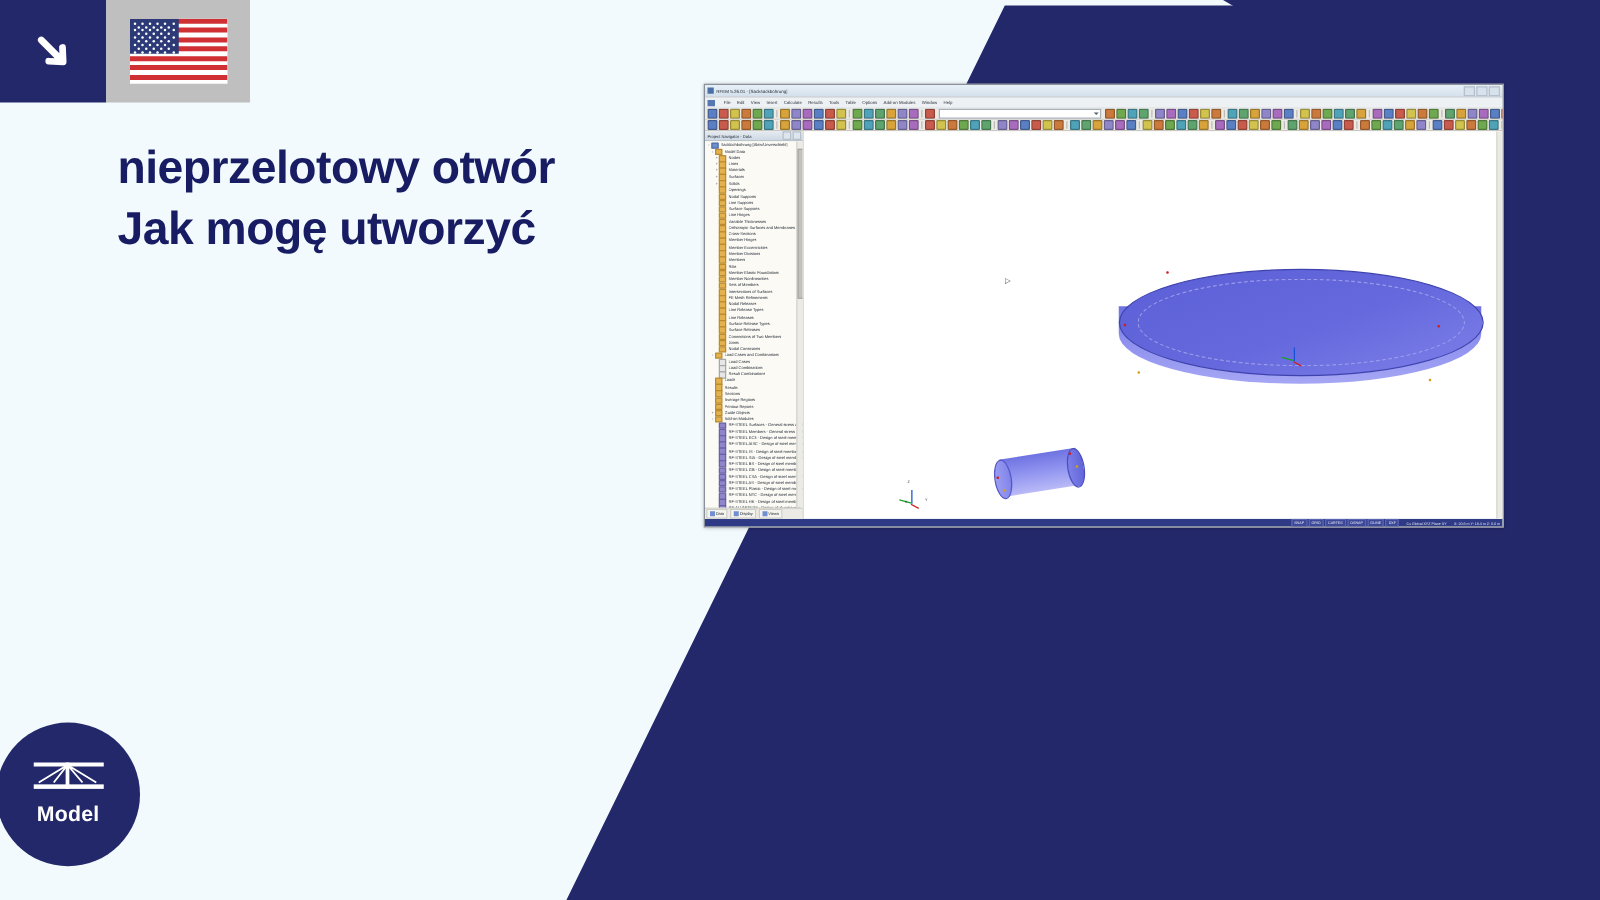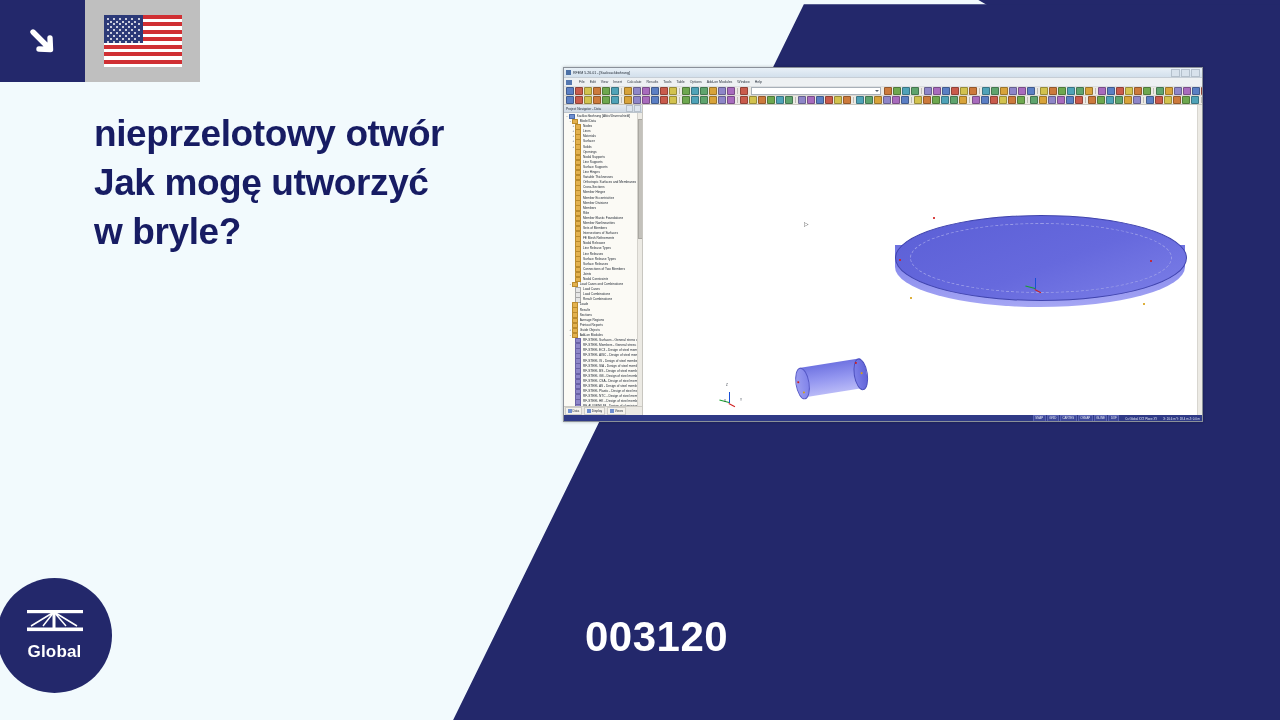--- a/index.html
+++ b/index.html
@@ -282,37 +282,35 @@
             <div class="star" style="left: 27.8px; top: 25.8px;"></div>
             <div class="star" style="left: 34px; top: 25.8px;"></div>
           </div>
       </div>
     </div>
   </div>
 
   <div class="headline">
     <div>nieprzelotowy otwór</div>
     <div>Jak mogę utworzyć</div>
-    <div>w bryle?</div>
   </div>
 
   <div class="logo">
     <div class="logo-mark">
       <svg width="58" height="30" viewBox="0 0 58 30" aria-hidden="true">
         <rect x="1" y="1" width="56" height="3.2" fill="#ffffff"></rect>
         <rect x="1" y="18.5" width="56" height="3.6" fill="#ffffff"></rect>
         <rect x="26.5" y="1" width="3" height="21" fill="#ffffff"></rect>
         <path d="M28 3 L5 17 M28 3 L51 17 M28 3 L17 17 M28 3 L40 17" stroke="#ffffff" stroke-width="1.5" fill="none"></path>
       </svg>
     </div>
-    <div class="logo-text">Global</div>
+    <div class="logo-text">Model</div>
   </div>
 
   <div class="faq-row">
-    <div class="faq-num">003120</div>
   </div>
 
   <div class="rfem">
 
     <div class="rf-titlebar">
       <span class="ticon"></span>
       <span class="rf-title">RFEM 5.26.01 - [Sacksackbohrung]</span>
       <span class="rf-winbtns">
         <i></i>
         <i></i>

